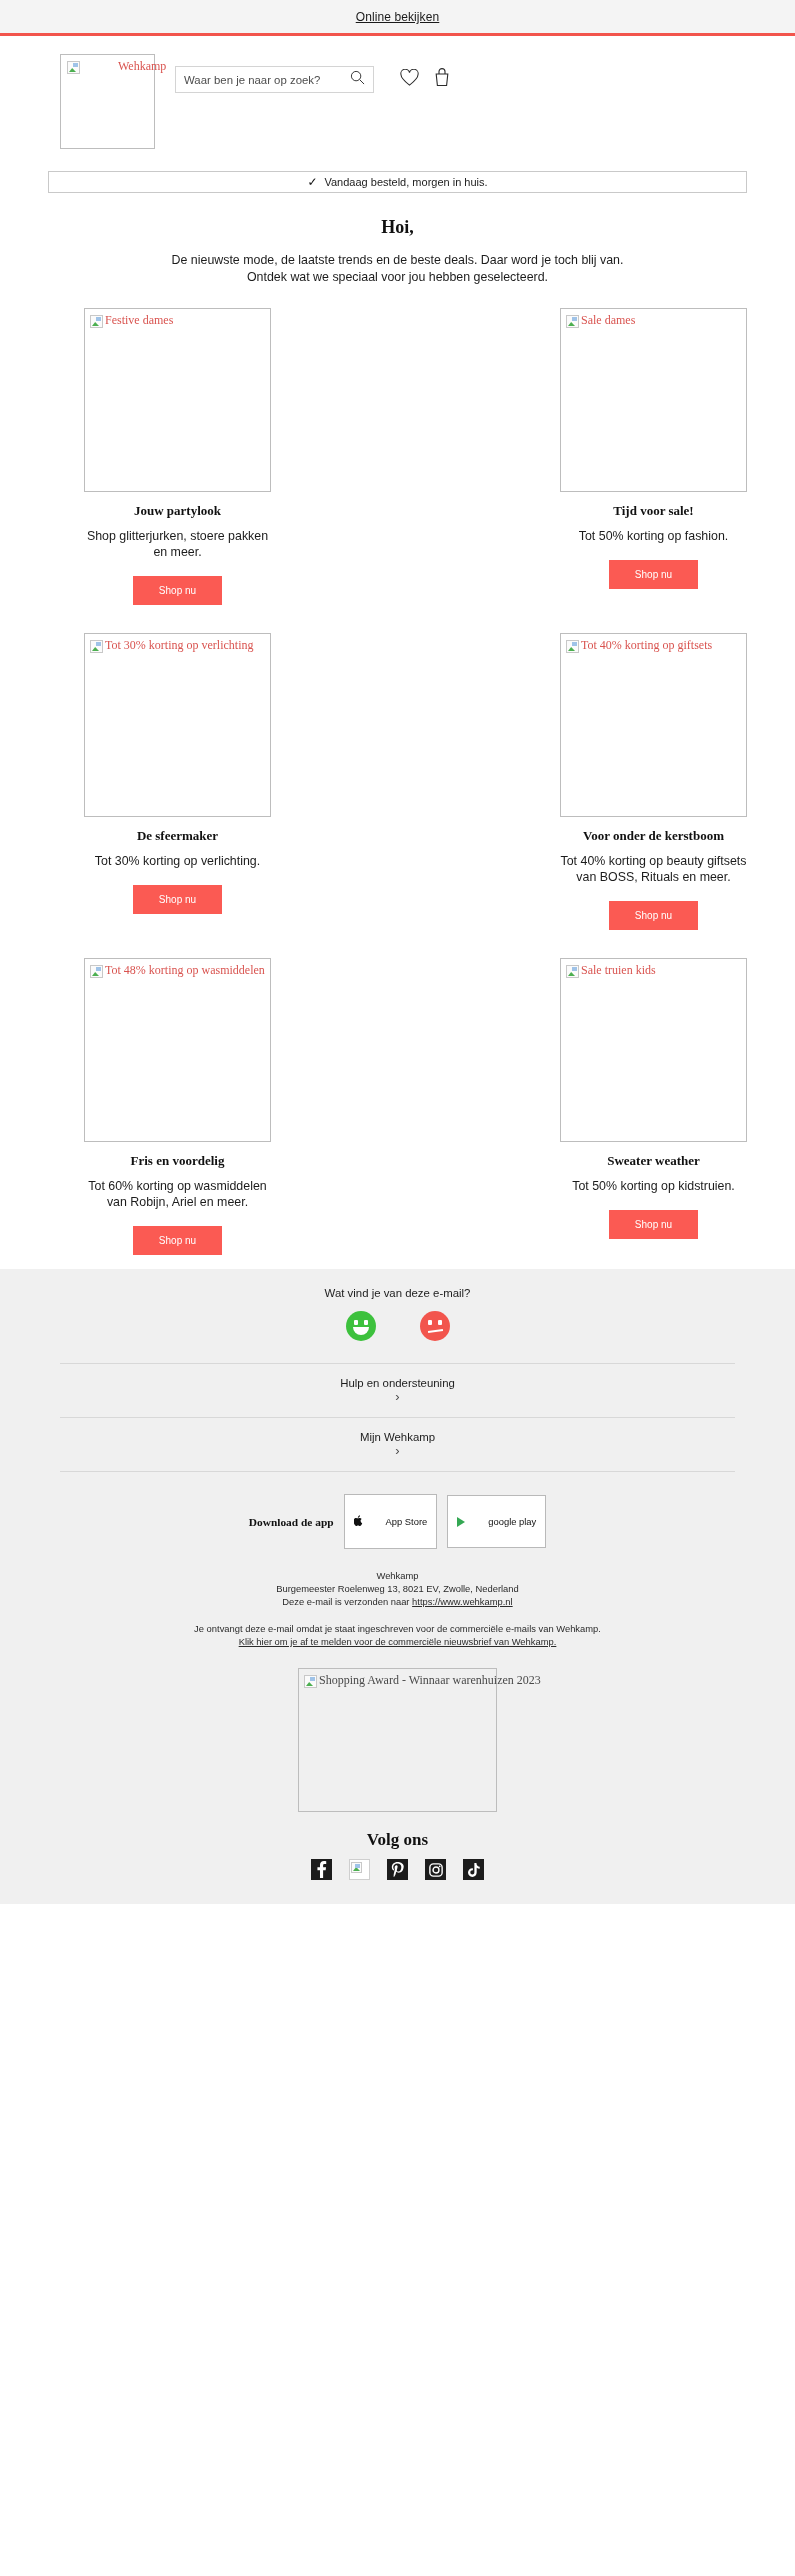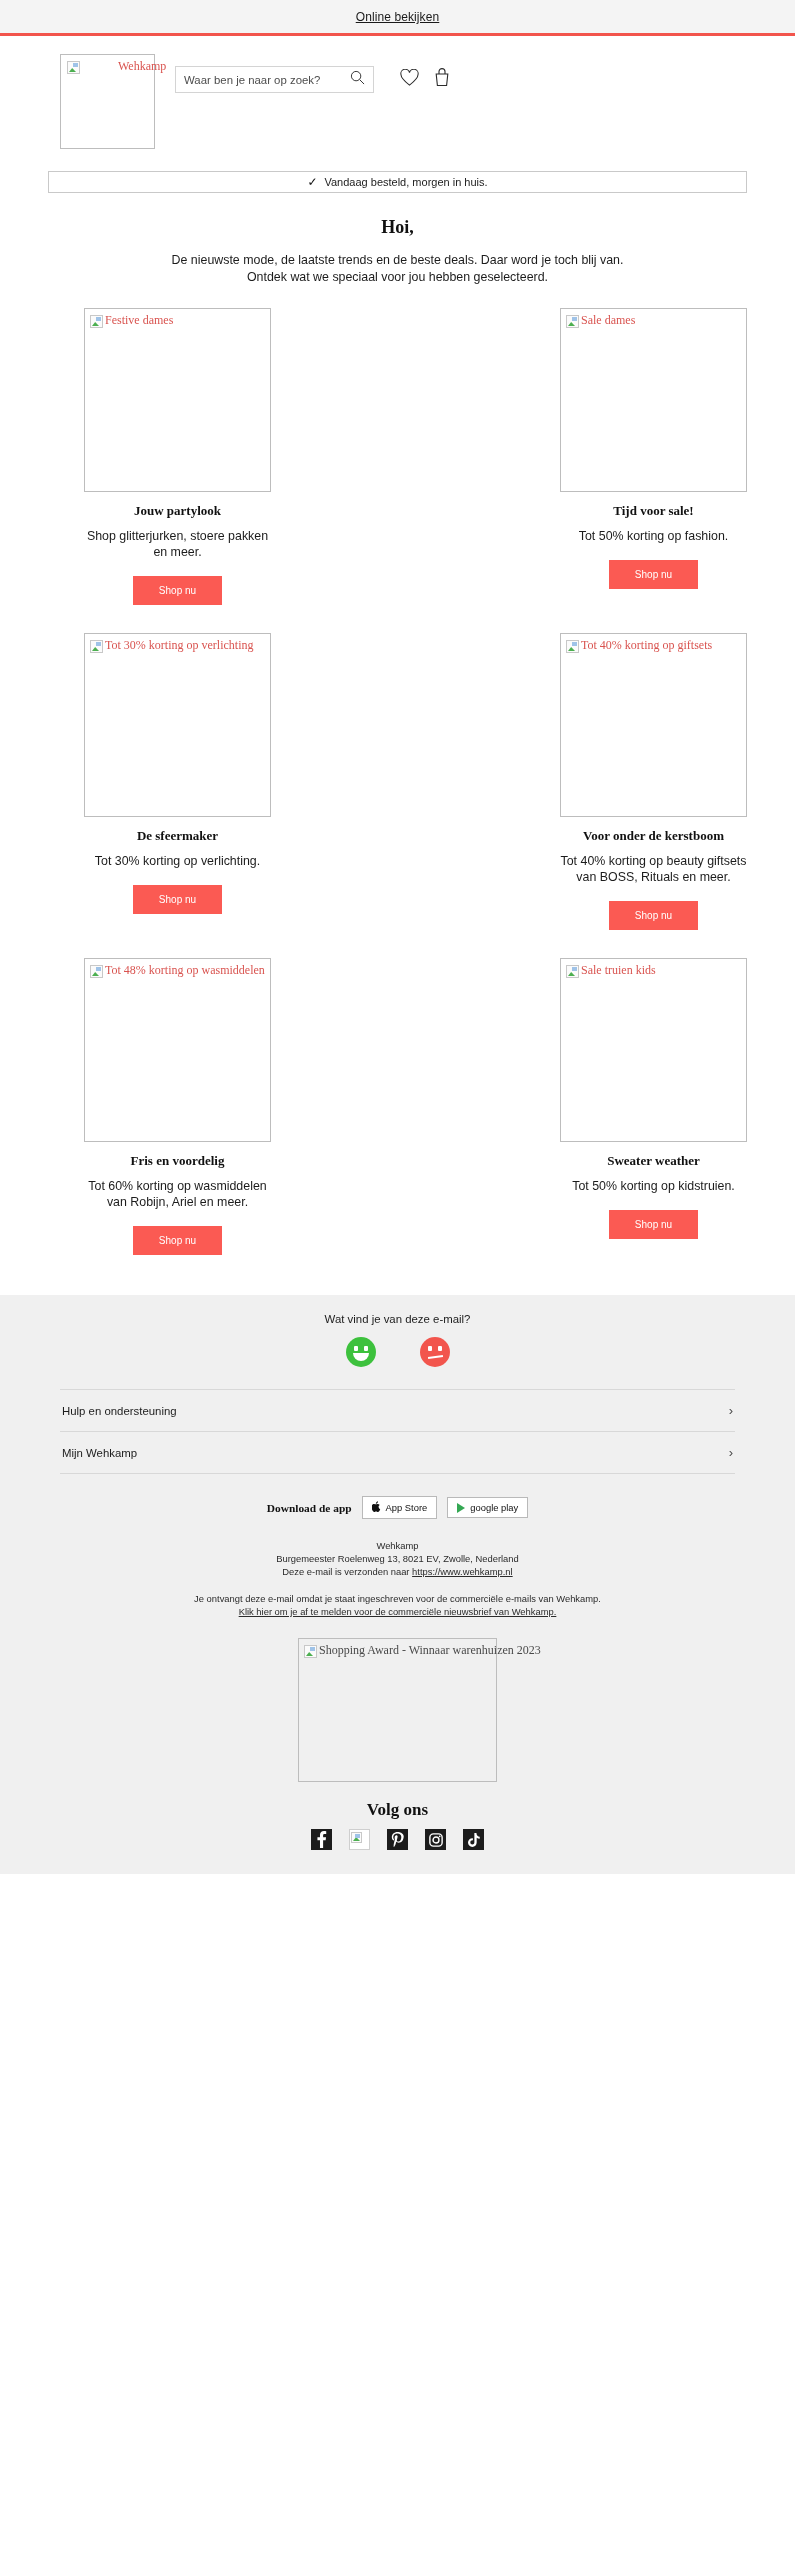--- a/index.html
+++ b/index.html
@@ -117,21 +117,21 @@
     display: inline-block;
     background: #fb5a53; color: #ffffff;
     font-size: 10px; padding: 9px 26px;
     border: none; cursor: pointer;
     font-family: "Liberation Sans", sans-serif;
     text-align: center;
   }
   .row-gap { height: 22px; width: 100%; }
 
   
-  .footer { background: #f0f0f0; margin-top: 34px; padding: 18px 0 0; }
+  .footer { background: #f0f0f0; margin-top: 8px; padding: 18px 0 0; }
   .feedback { text-align: center; }
   .feedback-q { font-size: 11.4px; color: #1c1c1c; }
   .faces { margin-top: 12px; display: flex; justify-content: center; gap: 44px; }
   .face { width: 30px; height: 30px; border-radius: 50%; position: relative; }
   .face.happy { background: #3dc13d; }
   .face.sad { background: #f2554d; }
   .face .eye { position: absolute; top: 9px; width: 4px; height: 5px; background: #fff; border-radius: 1px; }
   .face .eye.l { left: 8px; }
   .face .eye.r { right: 8px; }
   .face.happy .mouth {
@@ -140,34 +140,34 @@
   }
   .face.sad .mouth {
     position: absolute; left: 8px; top: 19px; width: 15px; height: 2px;
     background: #fff; transform: rotate(-8deg);
   }
 
   .flinks { margin: 22px 60px 0; }
   .flink {
     border-top: 1px solid #d8d8d8;
     display: flex; align-items: center; justify-content: space-between;
-    padding: 13px 2px; font-size: 11.4px; color: #1c1c1c; cursor: pointer;
+    padding: 13px 2px; font-size: 11.4px; color: #1c1c1c; cursor: pointer; flex-direction: column;
   }
   .flinks .flink:last-child { border-bottom: 1px solid #d8d8d8; }
   .chev { color: #4a4a4a; font-size: 13px; }
 
   .appline {
     display: flex; align-items: center; justify-content: center;
     gap: 10px; margin-top: 22px;
   }
   .app-label { font-family: "Liberation Serif", serif; font-weight: bold; font-size: 11.4px; color: #111; }
   .badge {
-    display: inline-flex; align-items: center; gap: 5px;
+    display: inline-flex; align-items: center; gap: 23px;
     border: 1px solid #b9b9b9; background: #fff;
-    padding: 4px 9px; font-size: 9.4px; color: #111;
+    padding: 20px 9px; font-size: 9.4px; color: #111;
   }
   .gp-tri {
     width: 0; height: 0; border-style: solid;
     border-width: 5px 0 5px 8px;
     border-color: transparent transparent transparent #34a853;
   }
 
   .addr { text-align: center; margin-top: 20px; font-size: 9.4px; line-height: 13px; color: #2b2b2b; }
   .addr a { color: #2b2b2b; text-decoration: underline; }
   .consent { text-align: center; margin-top: 14px; font-size: 9.4px; line-height: 13px; color: #2b2b2b; }

